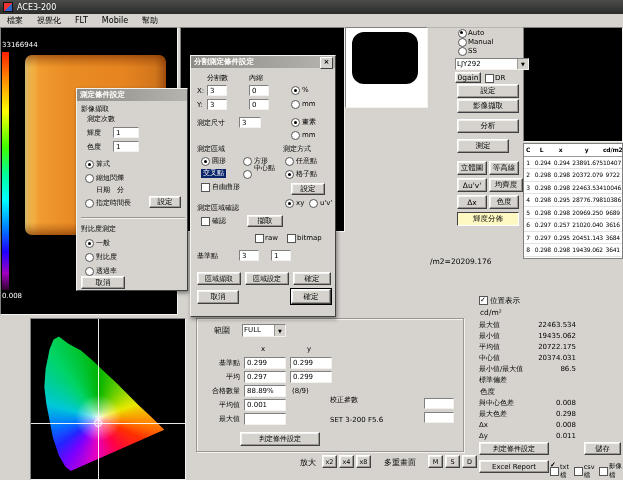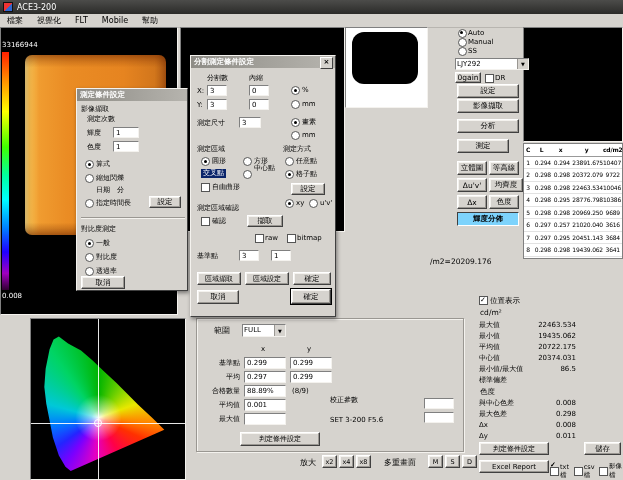--- a/index.html
+++ b/index.html
@@ -20,21 +20,21 @@
   .lbl8{position:absolute;font-size:8px;white-space:nowrap;line-height:10px;}
   .wht{color:#fff;}
   .field{position:absolute;background:#fff;border:1px solid #808080;border-right-color:#f4f2ee;
          border-bottom-color:#f4f2ee;font-size:7px;line-height:10px;padding:0 2px;box-sizing:border-box;
          white-space:nowrap;overflow:hidden;}
   .btn{position:absolute;background:#d6d3ce;border:1px solid;border-color:#fff #404040 #404040 #fff;
        box-shadow:inset -1px -1px 0 #9a9792,inset 1px 1px 0 #f4f2ee;
        font-size:7.5px;text-align:center;color:#000;box-sizing:border-box;
        display:flex;align-items:center;justify-content:center;white-space:nowrap;
        font-family:"DejaVu Sans",sans-serif;padding:0;}
-  .btn.pressed{border-color:#404040 #fff #fff #404040;box-shadow:none;background:#7dd3fc;font-weight:bold;}
+  .btn.pressed{border-color:#404040 #fff #fff #404040;box-shadow:none;background:#fef9c3;font-weight:normal;}
   .btn.default{outline:1px solid #000;}
   .btn.fb{position:static;}
   .radio{position:absolute;width:7px;height:7px;border-radius:50%;background:#fff;
          border:1px solid #555;box-sizing:content-box;}
   .radio.on::after{content:"";position:absolute;left:2px;top:2px;width:3px;height:3px;border-radius:50%;background:#000;}
   .check{position:absolute;width:7px;height:7px;background:#fff;border:1px solid #555;}
   .check.on::after{content:"✓";position:absolute;left:0px;top:-1px;font-size:7px;line-height:8px;}
   .combo{position:absolute;background:#fff;border:1px solid #808080;border-right-color:#f4f2ee;
          border-bottom-color:#f4f2ee;font-size:7px;line-height:10px;padding:0 1px;box-sizing:border-box;}
   .combo .arr{position:absolute;right:0;top:0;bottom:0;width:10px;background:#d6d3ce;

